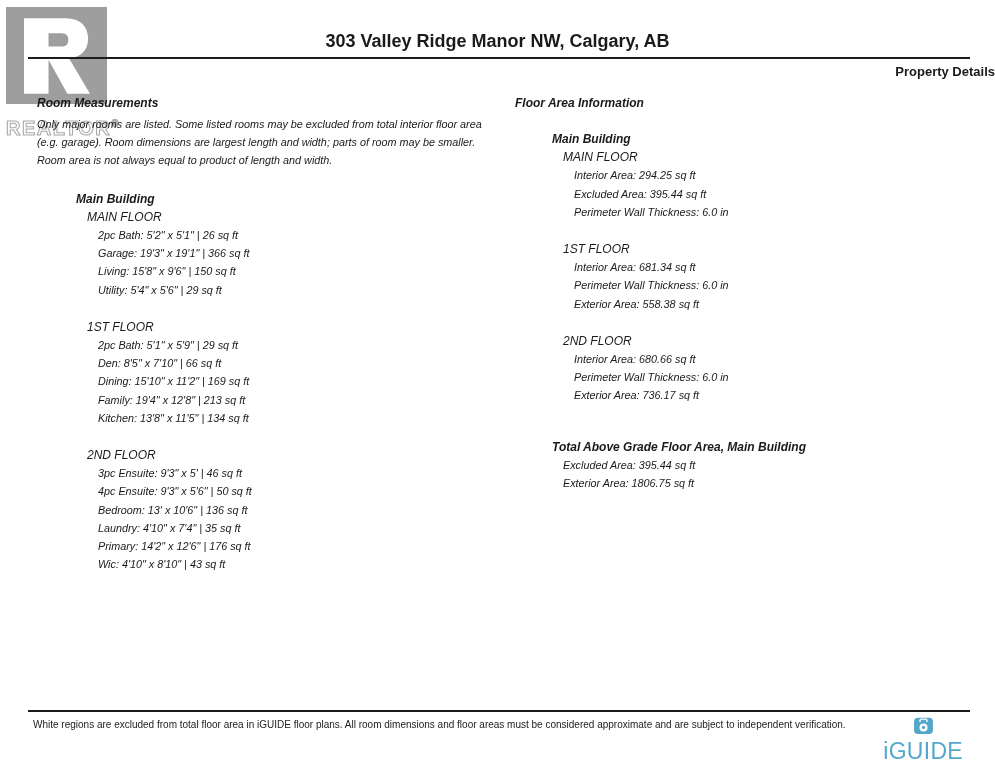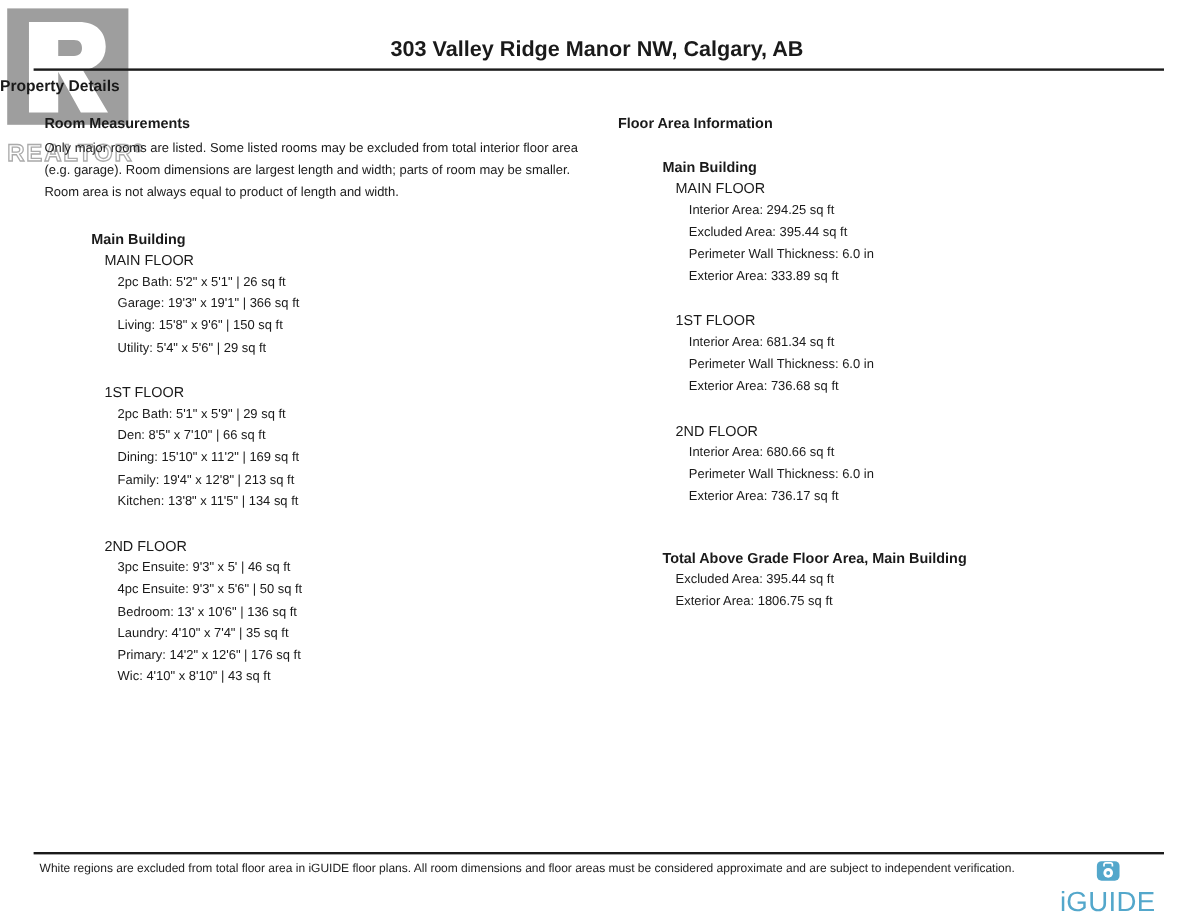--- a/index.html
+++ b/index.html
@@ -22,26 +22,26 @@
   }
   .realtor-word .reg { font-size:10px; vertical-align:super; letter-spacing:0; -webkit-text-stroke:0.8px #ababab; }
 
   
   .title {
     position:absolute; top:31px; left:0; width:100%; text-align:center;
     font-size:18px; font-weight:bold; z-index:2;
   }
   .header-rule { position:absolute; top:57px; left:28px; width:942px; height:2px; background:#1c1c1c; z-index:3; }
   .subtitle {
-    position:absolute; top:64px; left:0; width:100%; text-align:left;
+    position:absolute; top:64px; left:0; width:100%; text-align:right;
     font-size:13px; font-weight:bold; z-index:2;
   }
 
   
-  .col { position:absolute; top:96px; z-index:2; font-size:10.8px; line-height:18.2px; }
+  .col { position:absolute; top:96px; z-index:2; font-size:10.8px; line-height:18.2px;font-style:italic; }
   .col-left  { left:37px;  width:448px; }
   .col-right { left:515px; width:460px; }
   .col h2 { font-size:12px; font-weight:bold; margin:0 0 5px 0; line-height:14px; }
   .col p  { margin:0; }
 
   .building { margin-top:20px; padding-left:39px; }
   .col-right .building { padding-left:37px; }
   .building h3 { font-size:12px; font-weight:bold; margin:0; line-height:18.2px; }
   .floor { margin-top:0; }
   .floor + .floor { margin-top:19px; }
@@ -122,28 +122,27 @@
     <h2>Floor Area Information</h2>
 
     <div class="building">
       <h3>Main Building</h3>
 
       <div class="floor">
         <div class="floor-name">MAIN FLOOR</div>
         <div class="data-line">Interior Area: 294.25 sq ft</div>
         <div class="data-line">Excluded Area: 395.44 sq ft</div>
         <div class="data-line">Perimeter Wall Thickness: 6.0 in</div>
-        <div class="data-line">Exterior Area: 333.89 sq ft</div>
       </div>
 
       <div class="floor">
         <div class="floor-name">1ST FLOOR</div>
         <div class="data-line">Interior Area: 681.34 sq ft</div>
         <div class="data-line">Perimeter Wall Thickness: 6.0 in</div>
-        <div class="data-line">Exterior Area: 736.68 sq ft</div>
+        <div class="data-line">Exterior Area: 558.38 sq ft</div>
       </div>
 
       <div class="floor">
         <div class="floor-name">2ND FLOOR</div>
         <div class="data-line">Interior Area: 680.66 sq ft</div>
         <div class="data-line">Perimeter Wall Thickness: 6.0 in</div>
         <div class="data-line">Exterior Area: 736.17 sq ft</div>
       </div>
 
       <div class="total-block">

